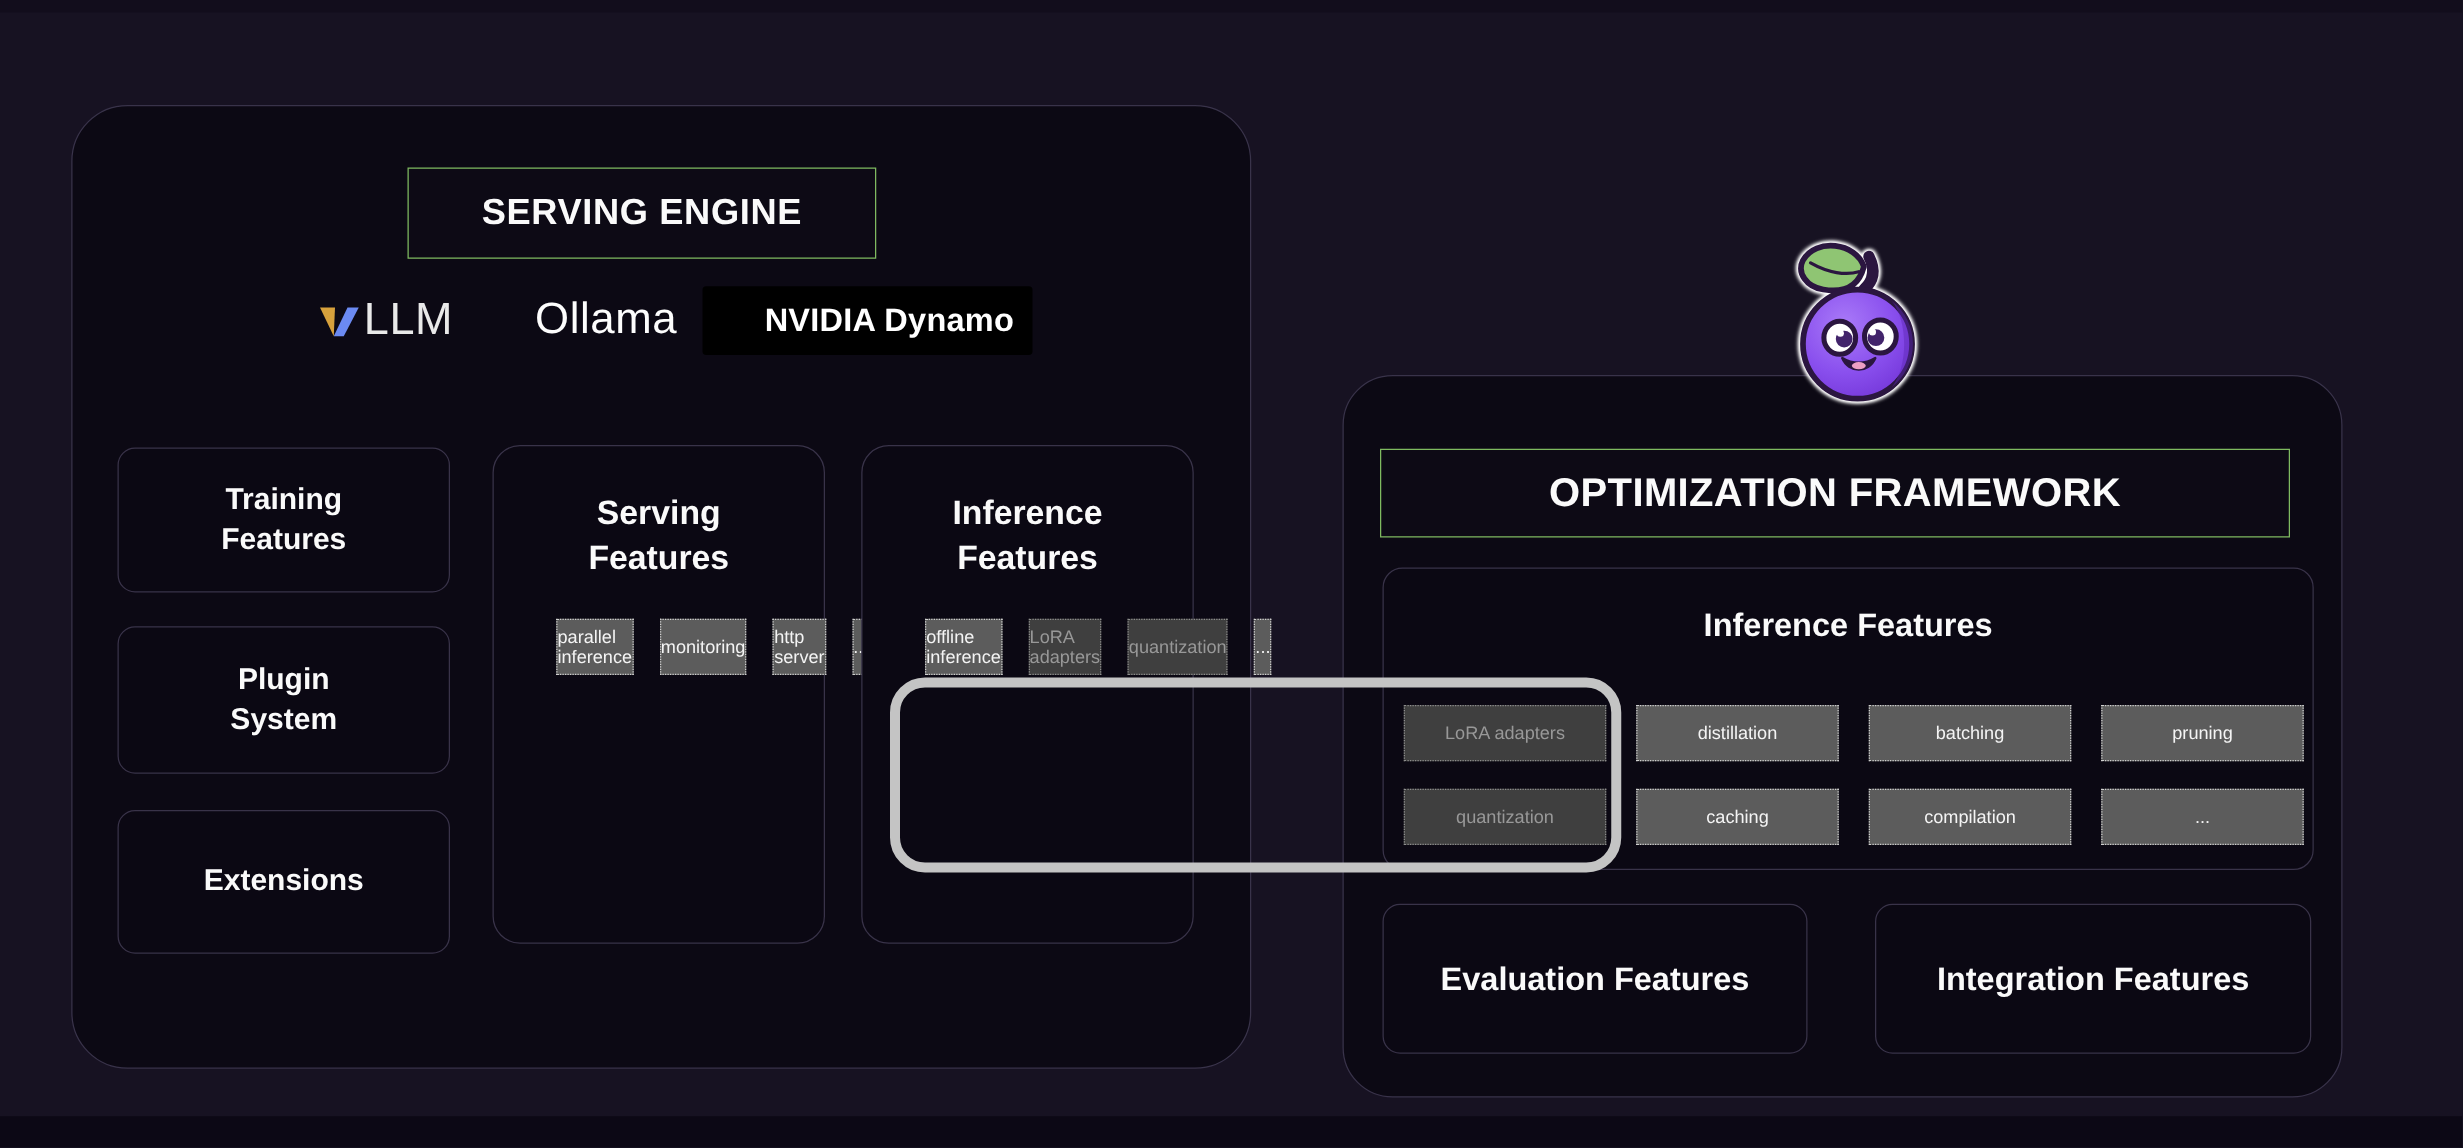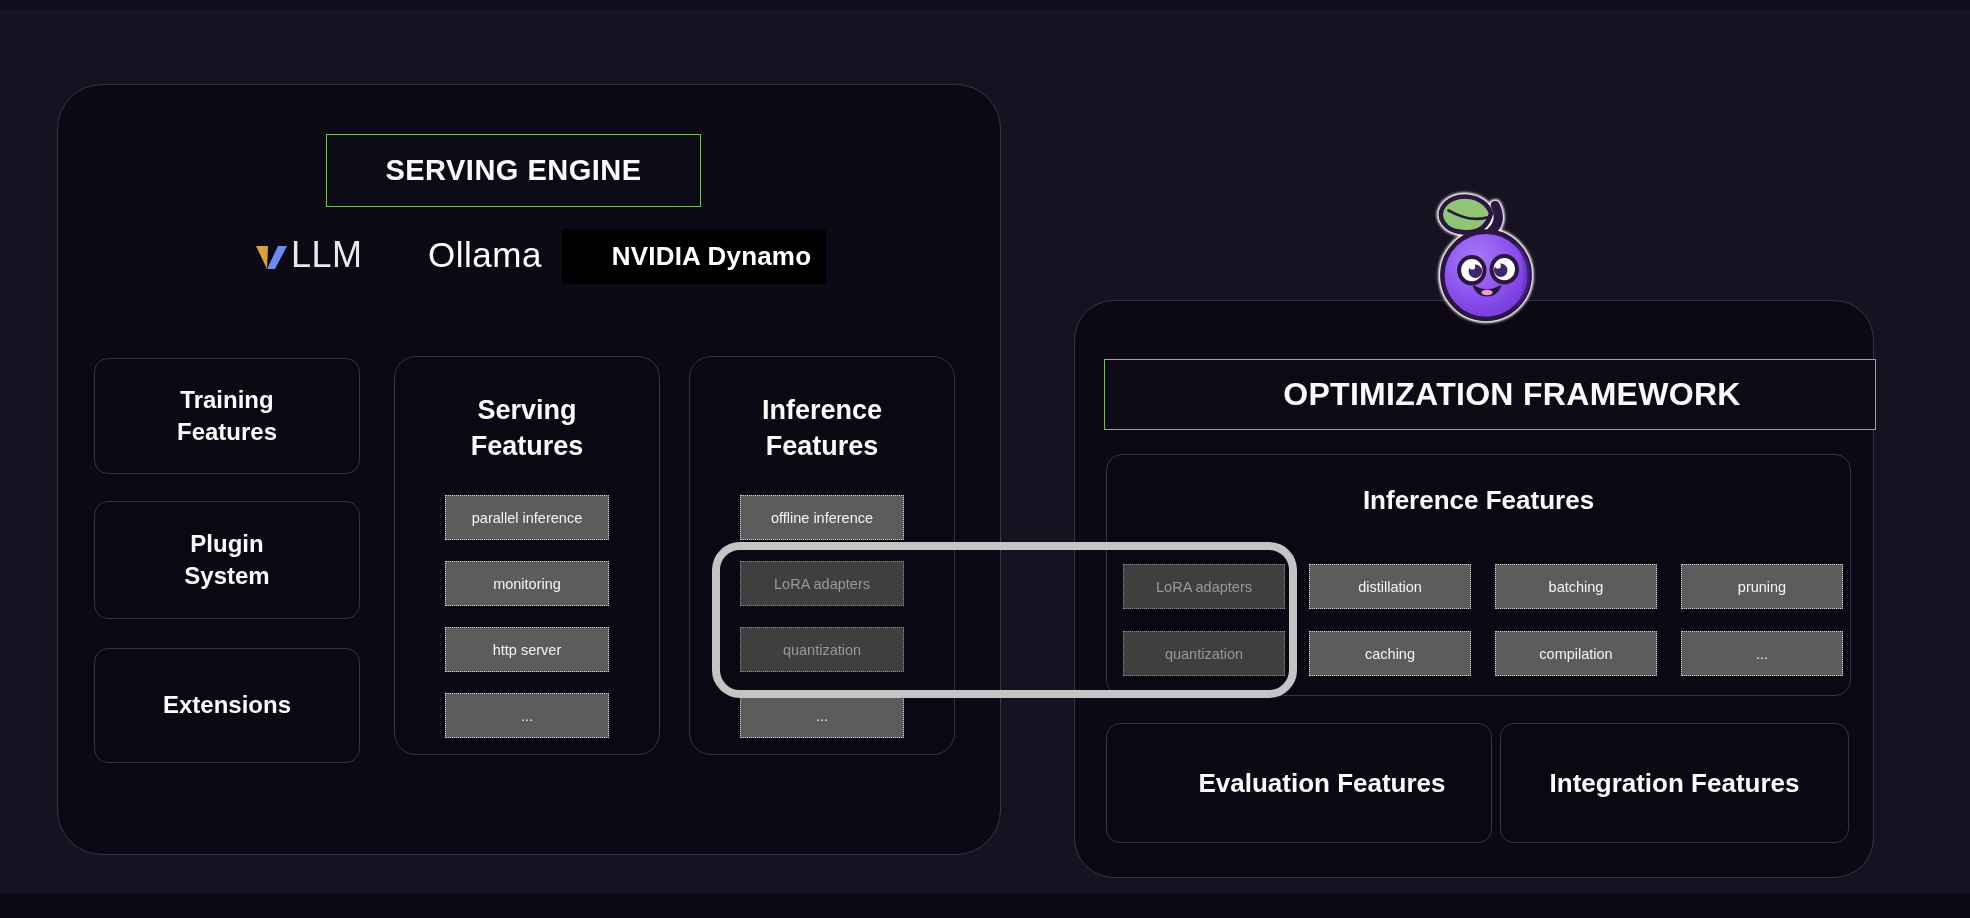--- a/index.html
+++ b/index.html
@@ -8,37 +8,37 @@
   .band-bottom{position:absolute;left:0;top:893px;width:100%;height:25px;background:#0c0815;}
   .band-top{position:absolute;left:0;top:0;width:100%;height:10px;background:#120d1c;}
 
   .panel{position:absolute;background:#0c0914;border:1.5px solid #39334a;border-radius:45px;}
   #left-panel{left:57px;top:84px;width:942px;height:769px;}
   #right-panel{left:1074px;top:300px;width:798px;height:576px;border-radius:40px;}
 
   .green-title{position:absolute;display:flex;align-items:center;justify-content:center;
     border:1.5px solid #7fba60;background:#0d0a15;color:#fafafa;font-weight:700;}
   #serving-title{left:268px;top:49px;width:373px;height:71px;font-size:29px;letter-spacing:.5px;}
-  #optim-title{left:29px;top:58px;width:726px;height:69px;font-size:32px;letter-spacing:.3px;padding-left:44px;}
+  #optim-title{left:29px;top:58px;width:726px;height:69px;font-size:32px;letter-spacing:.3px;}
 
   .subbox{position:absolute;background:#0b0813;border:1.5px solid #393349;border-radius:14px;
     display:flex;align-items:center;justify-content:center;text-align:center;
     font-weight:700;color:#fafafa;line-height:1.35;}
   .side-box{left:36px;width:266px;font-size:24px;padding:0 54px;box-sizing:border-box;}
   #box-training{top:273px;height:116px;}
   #box-plugin{top:416px;height:118px;}
   #box-extensions{top:563px;height:115px;}
 
   .feature-col{position:absolute;top:271px;width:264px;height:397px;background:#0b0813;
     border:1.5px solid #393349;border-radius:22px;}
   #serving-col{left:336px;}
   #inference-col{left:631px;}
   .col-heading{position:absolute;top:36px;left:0;width:100%;text-align:center;
     font-size:27px;font-weight:700;line-height:1.32;color:#fafafa;padding:0 55px;box-sizing:border-box;}
-  .chip-col{position:absolute;left:50px;right:50px;top:138px;display:flex;flex-direction:column;gap:21px;}
+  .chip-col{position:absolute;left:50px;right:50px;top:138px;display:flex;flex-direction:row;gap:21px;}
 
   .chip{height:45px;display:flex;align-items:center;justify-content:center;
     background:#5c5c5c;border:1.5px dotted #cfcfcf;color:#f4f4f4;font-size:14.5px;box-sizing:border-box;}
   .chip.dim{background:#3f3f3f;border-color:#8d8d8d;color:#989898;}
 
   
   .logo-row-item{position:absolute;display:flex;align-items:center;}
   #vllm-logo{left:195px;top:148px;height:44px;gap:2px;}
   #vllm-logo .vllm-text{font-size:36px;font-weight:400;color:#e9e9e9;letter-spacing:.5px;}
   #ollama-logo{left:351px;top:148px;height:44px;font-size:35px;font-weight:500;color:#fdfdfd;letter-spacing:.5px;margin-left:19px;}
@@ -48,21 +48,21 @@
   
   #optim-inference{position:absolute;left:31px;top:153px;width:743px;height:240px;
     background:#0b0813;border:1.5px solid #393349;border-radius:16px;}
   #optim-inference .col-heading{top:28px;font-size:26px;padding:0;}
   .chip-grid{position:absolute;left:16px;top:109px;display:grid;
     grid-template-columns:repeat(4,162px);grid-auto-rows:45px;column-gap:24px;row-gap:22px;}
 
   .bottom-box{position:absolute;top:422px;height:118px;background:#0b0813;border:1.5px solid #393349;
     border-radius:14px;display:flex;align-items:center;justify-content:center;
     font-size:26px;font-weight:700;color:#fafafa;}
-  #box-evaluation{left:31px;width:338px;padding-left:46px;}
+  #box-evaluation{left:31px;width:338px;}
   #box-integration{left:425px;width:347px;}
 
   .highlight-rect{position:absolute;left:712px;top:542px;width:585px;height:156px;
     border:8px solid #c4c4c4;border-radius:28px;box-sizing:border-box;z-index:50;pointer-events:none;}
 
   #mascot{position:absolute;left:1424px;top:190px;width:122px;height:134px;z-index:60;
     filter:drop-shadow(0 0 1.6px #fff) drop-shadow(0 0 1.2px #fff) drop-shadow(0 0 1px #fff);}
 </style>
 </head>
 <body>

